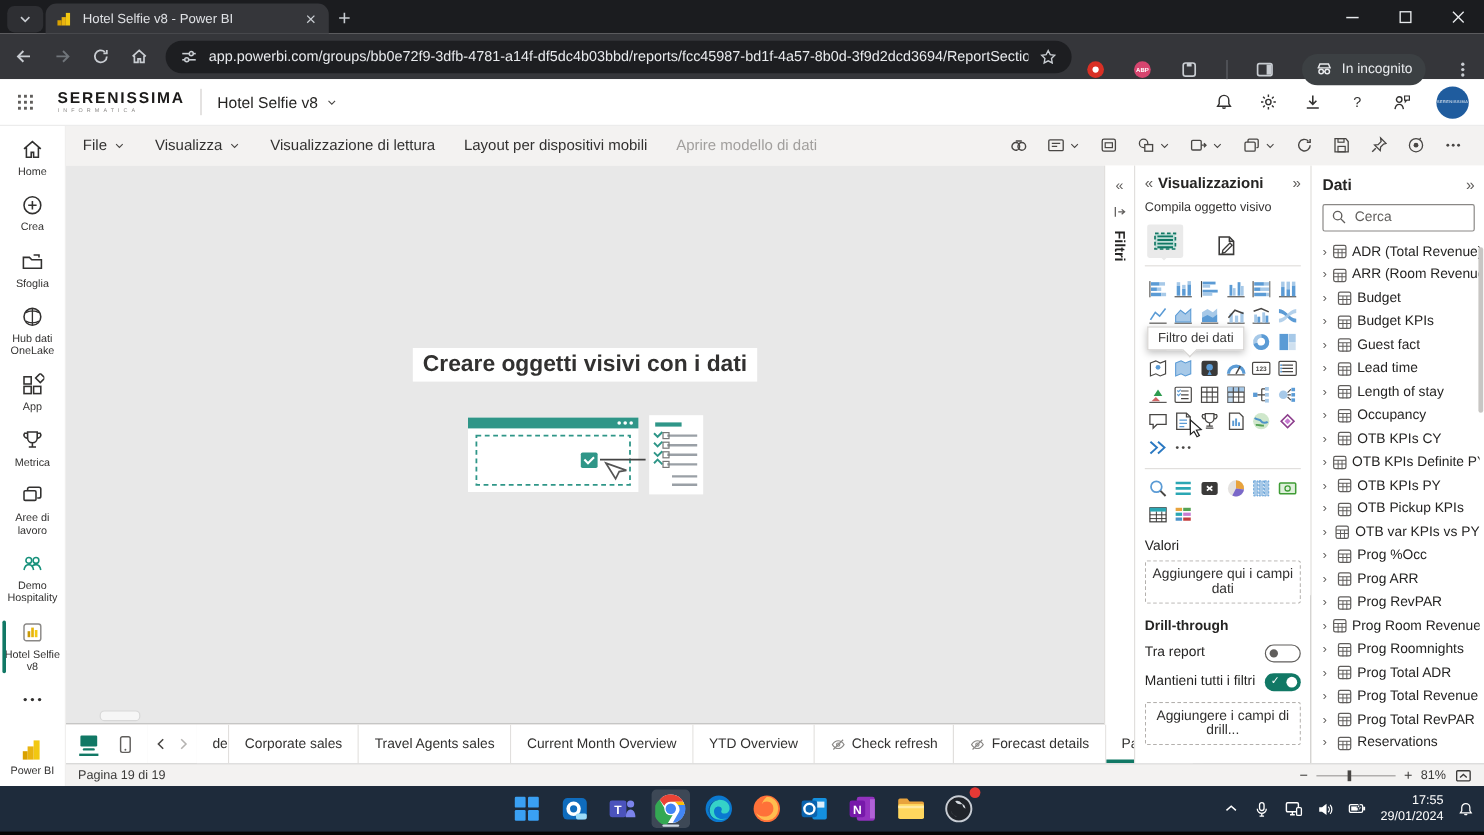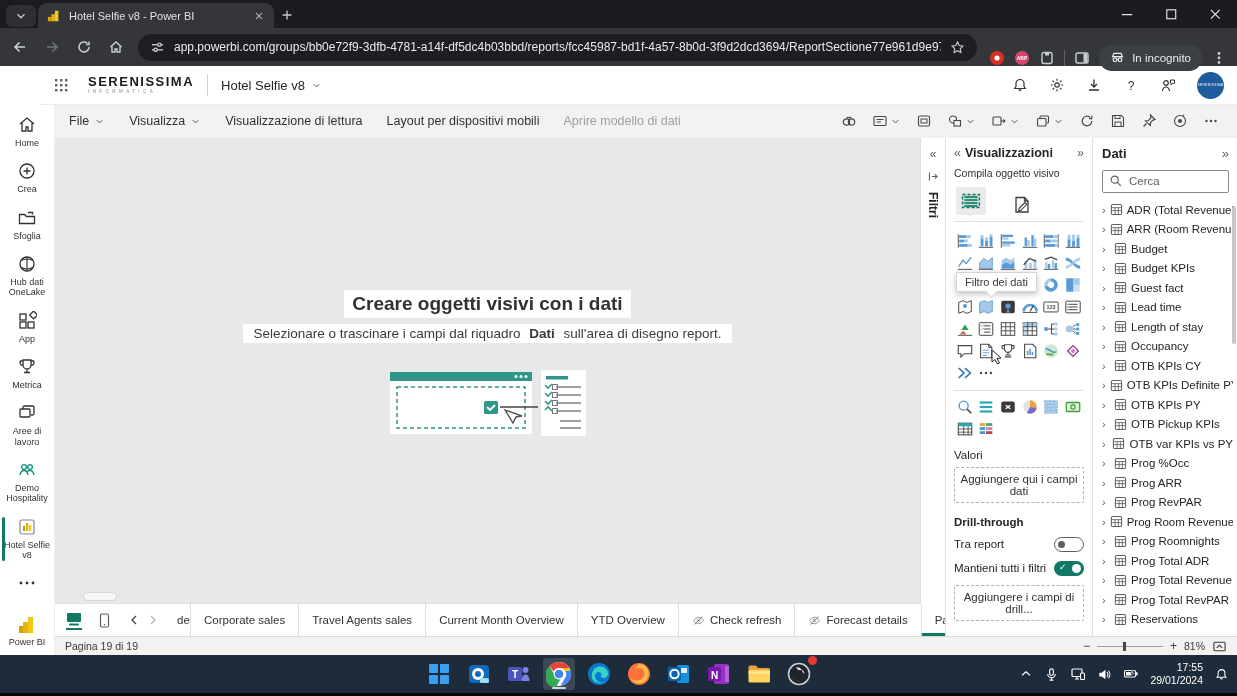--- a/index.html
+++ b/index.html
@@ -14,26 +14,26 @@
   .btab .ttl{flex:1;white-space:nowrap;overflow:hidden;}
   .newtab{width:26px;height:22px;display:flex;align-items:center;justify-content:center;margin-bottom:2px;}
   .wincontrols{margin-left:auto;display:flex;height:28px;}
   .wc{width:44px;display:flex;align-items:center;justify-content:center;}
 
   
   .toolbar{height:38px;background:#35363a;display:flex;align-items:center;padding:0 10px;gap:12px;}
   .navic{width:20px;display:flex;justify-content:center;}
   .urlbar{flex:1;height:27px;background:#1d1e21;border-radius:14px;display:flex;align-items:center;padding:0 12px;gap:9px;color:#e8eaed;font-size:12px;min-width:0;}
   .urlbar .url{flex:1;white-space:nowrap;overflow:hidden;color:#e8eaed;}
-  .extrow{display:flex;align-items:center;gap:9px;margin-top:21px;}
+  .extrow{display:flex;align-items:center;gap:23px;margin-top:21px;}
   .vline{width:1px;height:16px;background:#5f6368;}
   .incogchip{height:26px;background:#3c4043;border-radius:13px;display:flex;align-items:center;gap:7px;padding:0 11px;color:#e8eaed;font-size:11.5px;white-space:nowrap;}
 
   
-  .pbiheader{height:38px;background:#fff;border-bottom:1px solid #ececec;display:flex;align-items:center;padding:0 13px;gap:13px;margin-left:40px;}
+  .pbiheader{height:38px;background:#fff;border-bottom:1px solid #ececec;display:flex;align-items:center;padding:0 13px;gap:13px;}
   .logoblk{display:flex;flex-direction:column;line-height:1;margin-left:6px;}
   .logo1{font-size:13px;font-weight:bold;letter-spacing:1.5px;color:#1b1a19;}
   .logo2{font-size:4.5px;letter-spacing:3.4px;color:#8a8886;margin-top:2px;}
   .hdiv{width:1px;height:22px;background:#d2d0ce;}
   .rpttitle{font-size:13px;color:#252423;display:flex;align-items:center;gap:6px;}
   .hdicons{margin-left:auto;display:flex;align-items:center;gap:21px;color:#323130;}
   .avatar{width:27px;height:27px;border-radius:50%;background:#1f5c9e;color:#fff;font-size:3.2px;display:flex;align-items:center;justify-content:center;letter-spacing:.4px;overflow:hidden;}
 
   
   .lower{display:flex;height:550px;}
@@ -580,21 +580,20 @@
             </span>
           </div>
         </div>
 
       <div class="mid">
         <div class="centercol">
 
           <div class="canvas">
             <div class="empty">
               <span class="t1">Creare oggetti visivi con i dati</span>
-              <div class="t2"><span><span>Selezionare o trascinare i campi dal riquadro </span><b>Dati</b><span> sull'area di disegno report.</span></span></div>
               <div class="illus">
                 <svg width="200" height="76" viewBox="0 0 200 76">
                   <rect x="2" y="8" width="142" height="62" fill="#fff"></rect>
                   <rect x="2" y="8" width="142" height="9" fill="#2f9688"></rect>
                   <circle cx="128" cy="12.5" r="1.5" fill="#fff"></circle>
                     <circle cx="133" cy="12.5" r="1.5" fill="#fff"></circle>
                     <circle cx="138" cy="12.5" r="1.5" fill="#fff"></circle>
                   <rect x="9" y="23" width="128" height="41" fill="none" stroke="#2f9688" stroke-width="1.5" stroke-dasharray="4 3"></rect>
                   <rect x="153" y="6" width="45" height="66" fill="#fff"></rect>
                   <rect x="158" y="12" width="22" height="3.5" fill="#2f9688"></rect>

